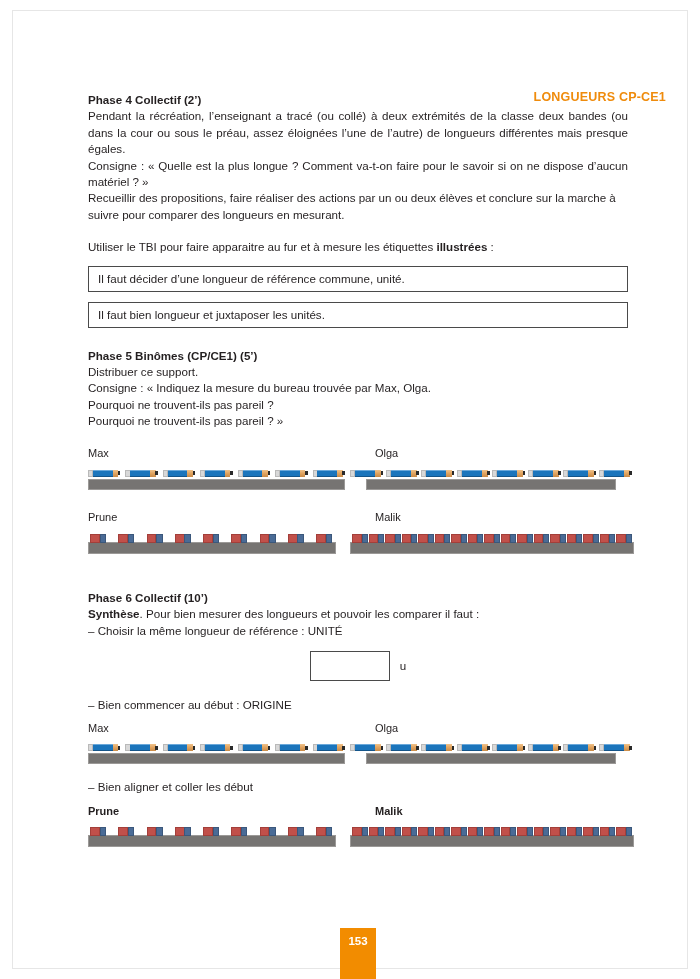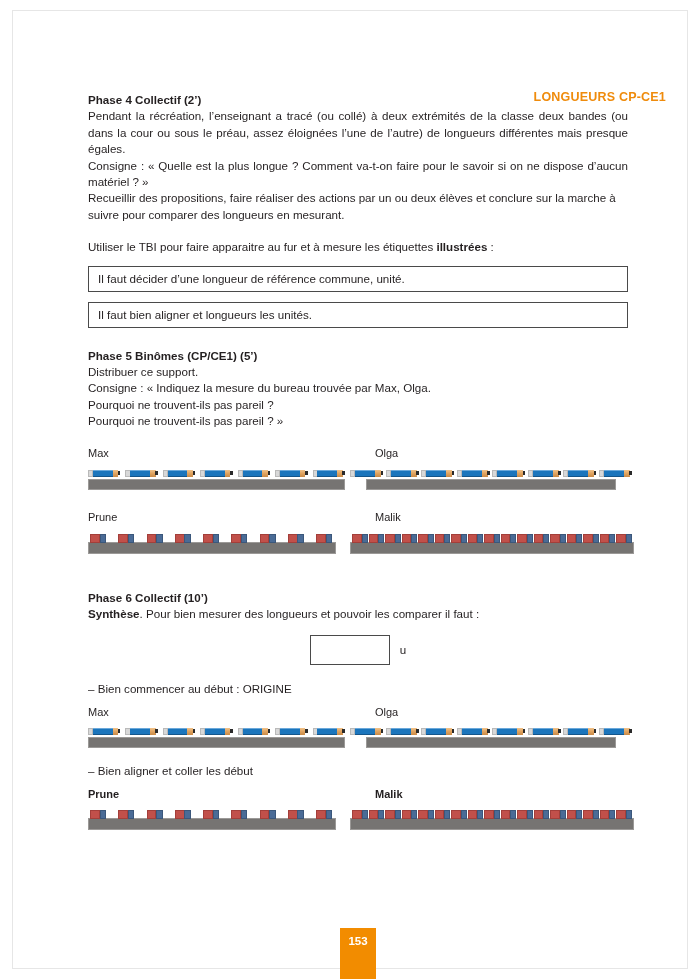--- a/index.html
+++ b/index.html
@@ -244,21 +244,21 @@
     <div class="para nojust">Recueillir des propositions, faire réaliser des actions par un ou deux élèves et conclure sur la marche à suivre pour comparer des longueurs en mesurant.</div>
 
     <div class="spacer-16"></div>
 
     <div class="intro-line"><span>Utiliser le TBI pour faire apparaitre au fur et à mesure les étiquettes </span><b>illustrées</b><span> :</span></div>
 
     <div class="etiquette-box">
       <span>Il faut décider d’une longueur de référence commune, unité.</span>
     </div>
     <div class="etiquette-box">
-      <span>Il faut bien aligner et longueurs les unités.</span>
+      <span>Il faut bien longueur et juxtaposer les unités.</span>
     </div>
 
     <div class="spacer-20"></div>
 
     <div class="h-phase">Phase 5 Binômes (CP/CE1) (5’)</div>
     <div class="para nojust">Distribuer ce support.</div>
     <div class="para nojust">Consigne : « Indiquez la mesure du bureau trouvée par Max, Olga.</div>
     <div class="para nojust">Pourquoi ne trouvent-ils pas pareil ?</div>
     <div class="para nojust">Pourquoi ne trouvent-ils pas pareil ? »</div>
 
@@ -484,20 +484,21 @@
             </div>
           </div>
       </div>
     </div>
 
     <div class="spacer-20"></div>
     <div class="spacer-8"></div>
 
     <div class="h-phase">Phase 6 Collectif (10’)</div>
     <div class="para nojust"><b>Synthèse</b><span>. Pour bien mesurer des longueurs et pouvoir les comparer il faut :</span></div>
+    <div class="para nojust">– Choisir la même longueur de référence : UNITÉ</div>
 
     <div class="spacer-12"></div>
 
     <div class="unit-row">
       <div class="unit-box"></div>
       <div class="unit-u">u</div>
     </div>
 
     <div class="spacer-16"></div>
 

